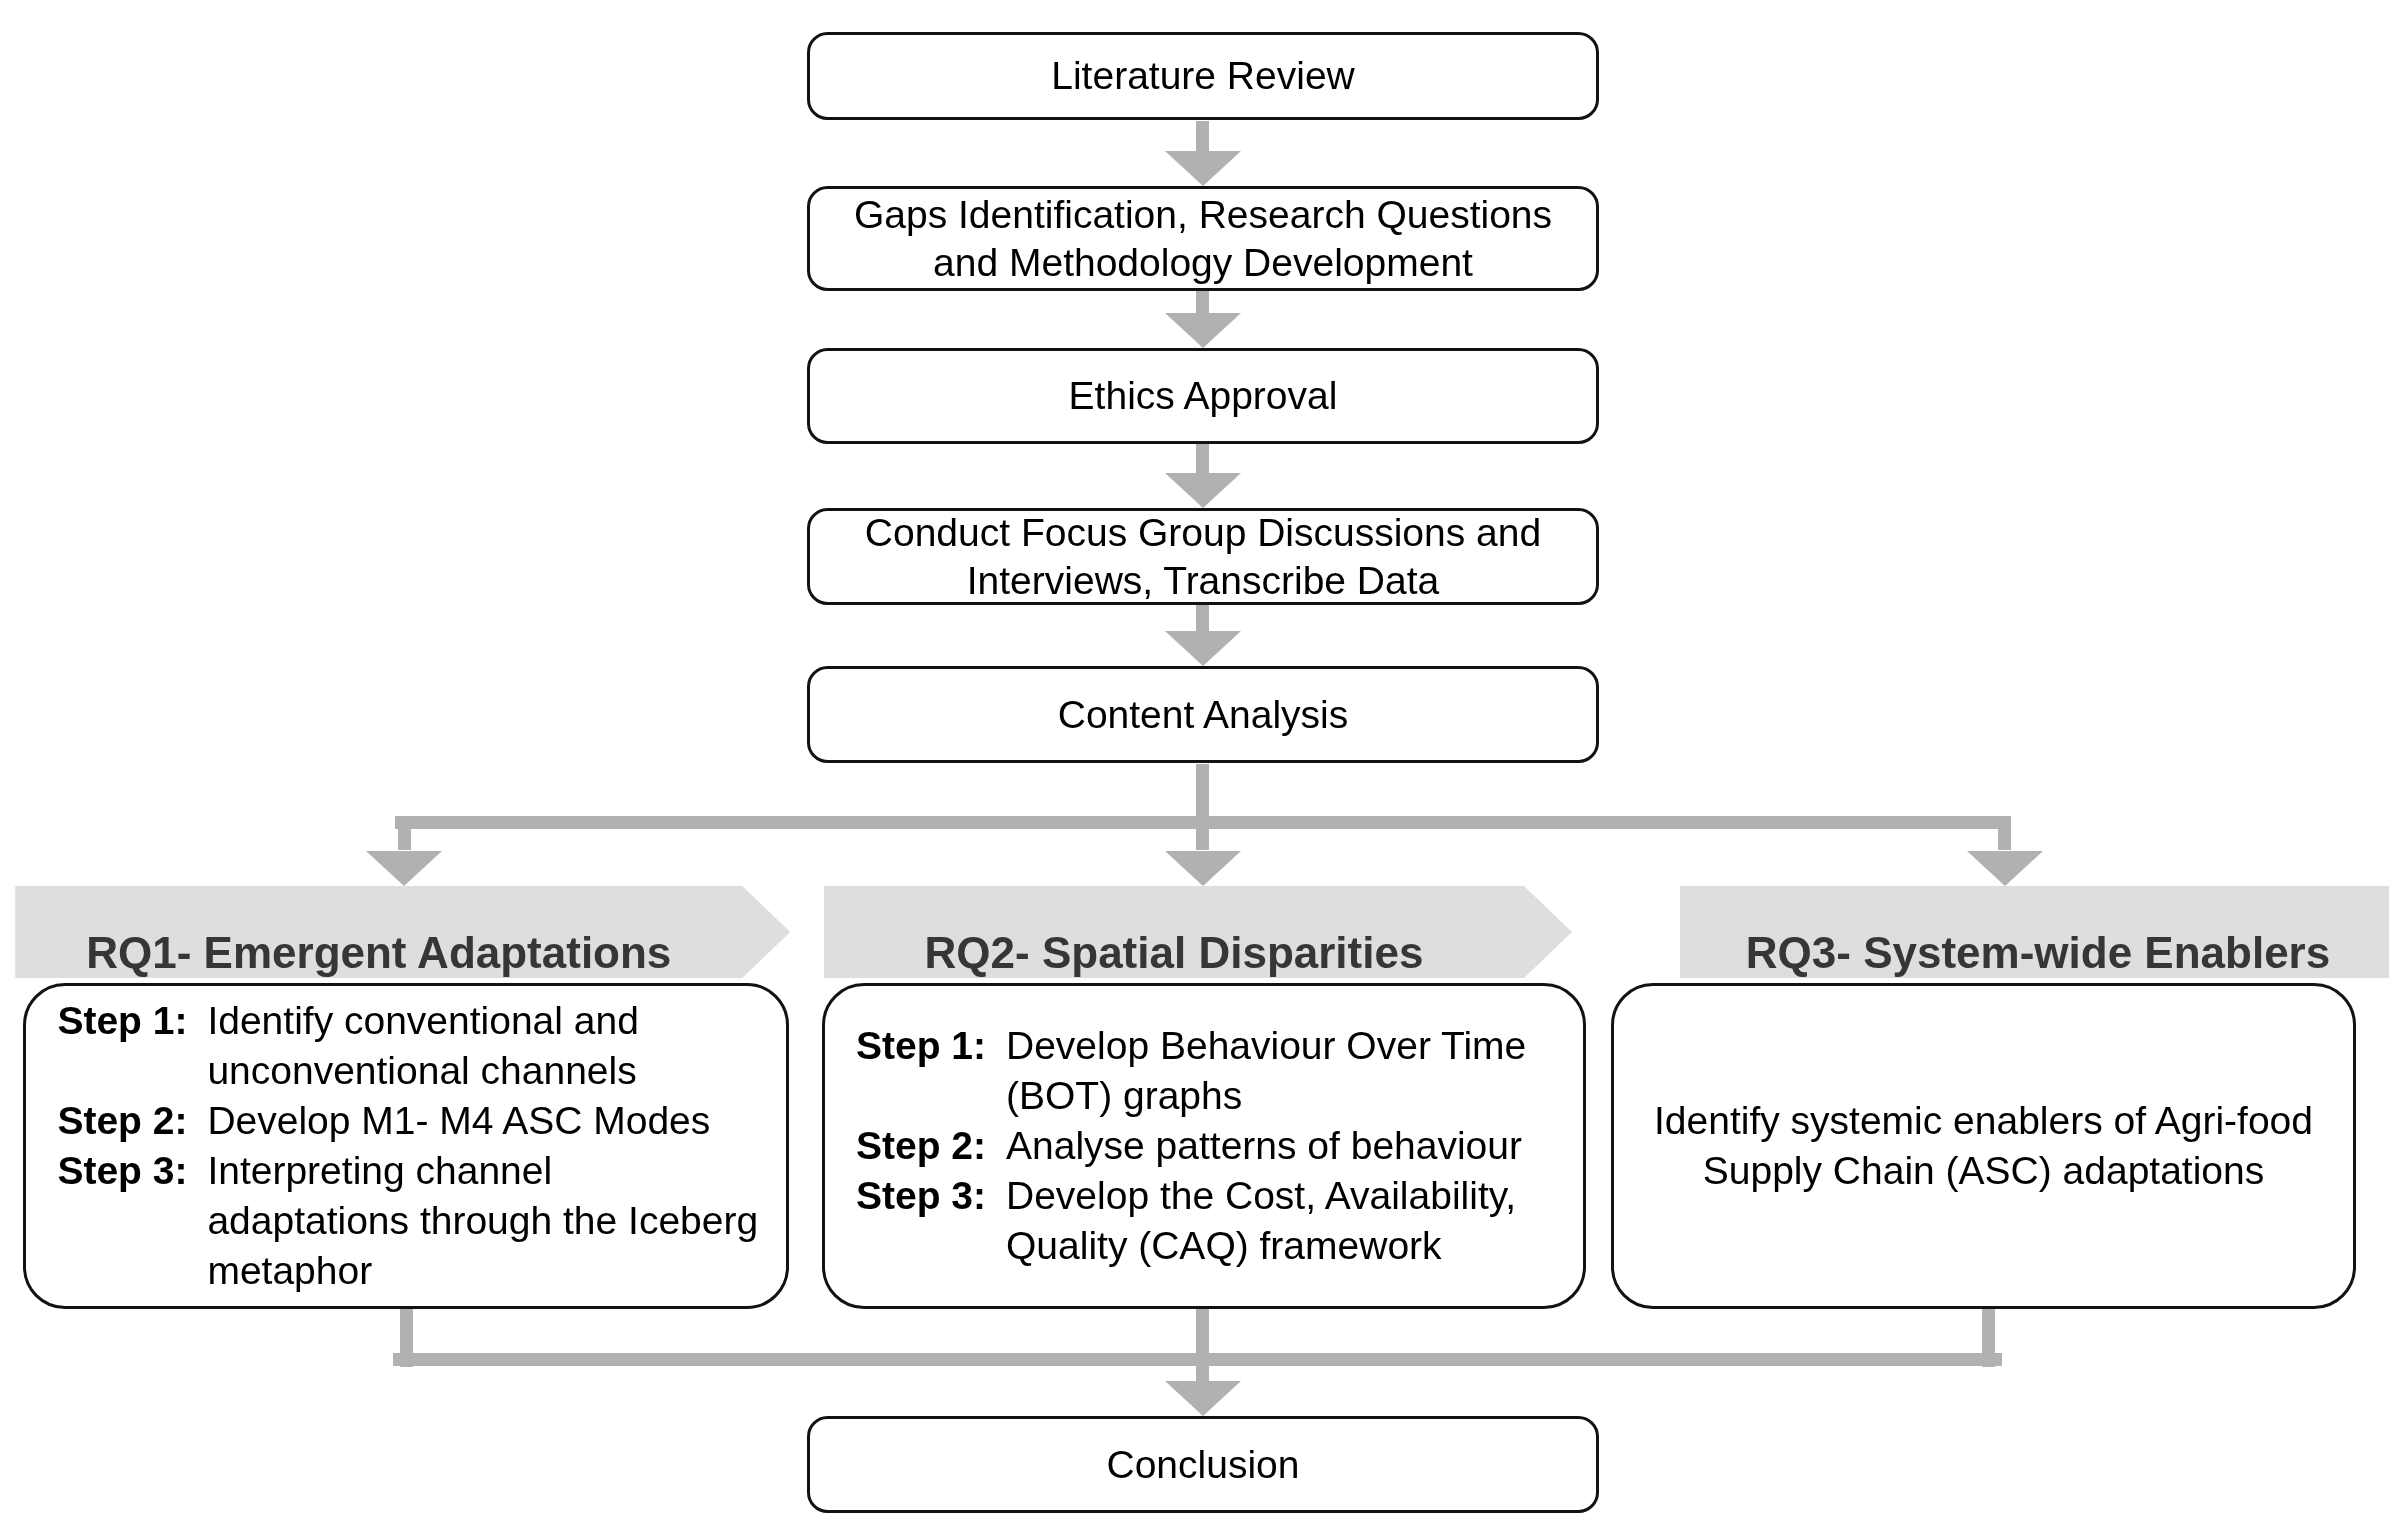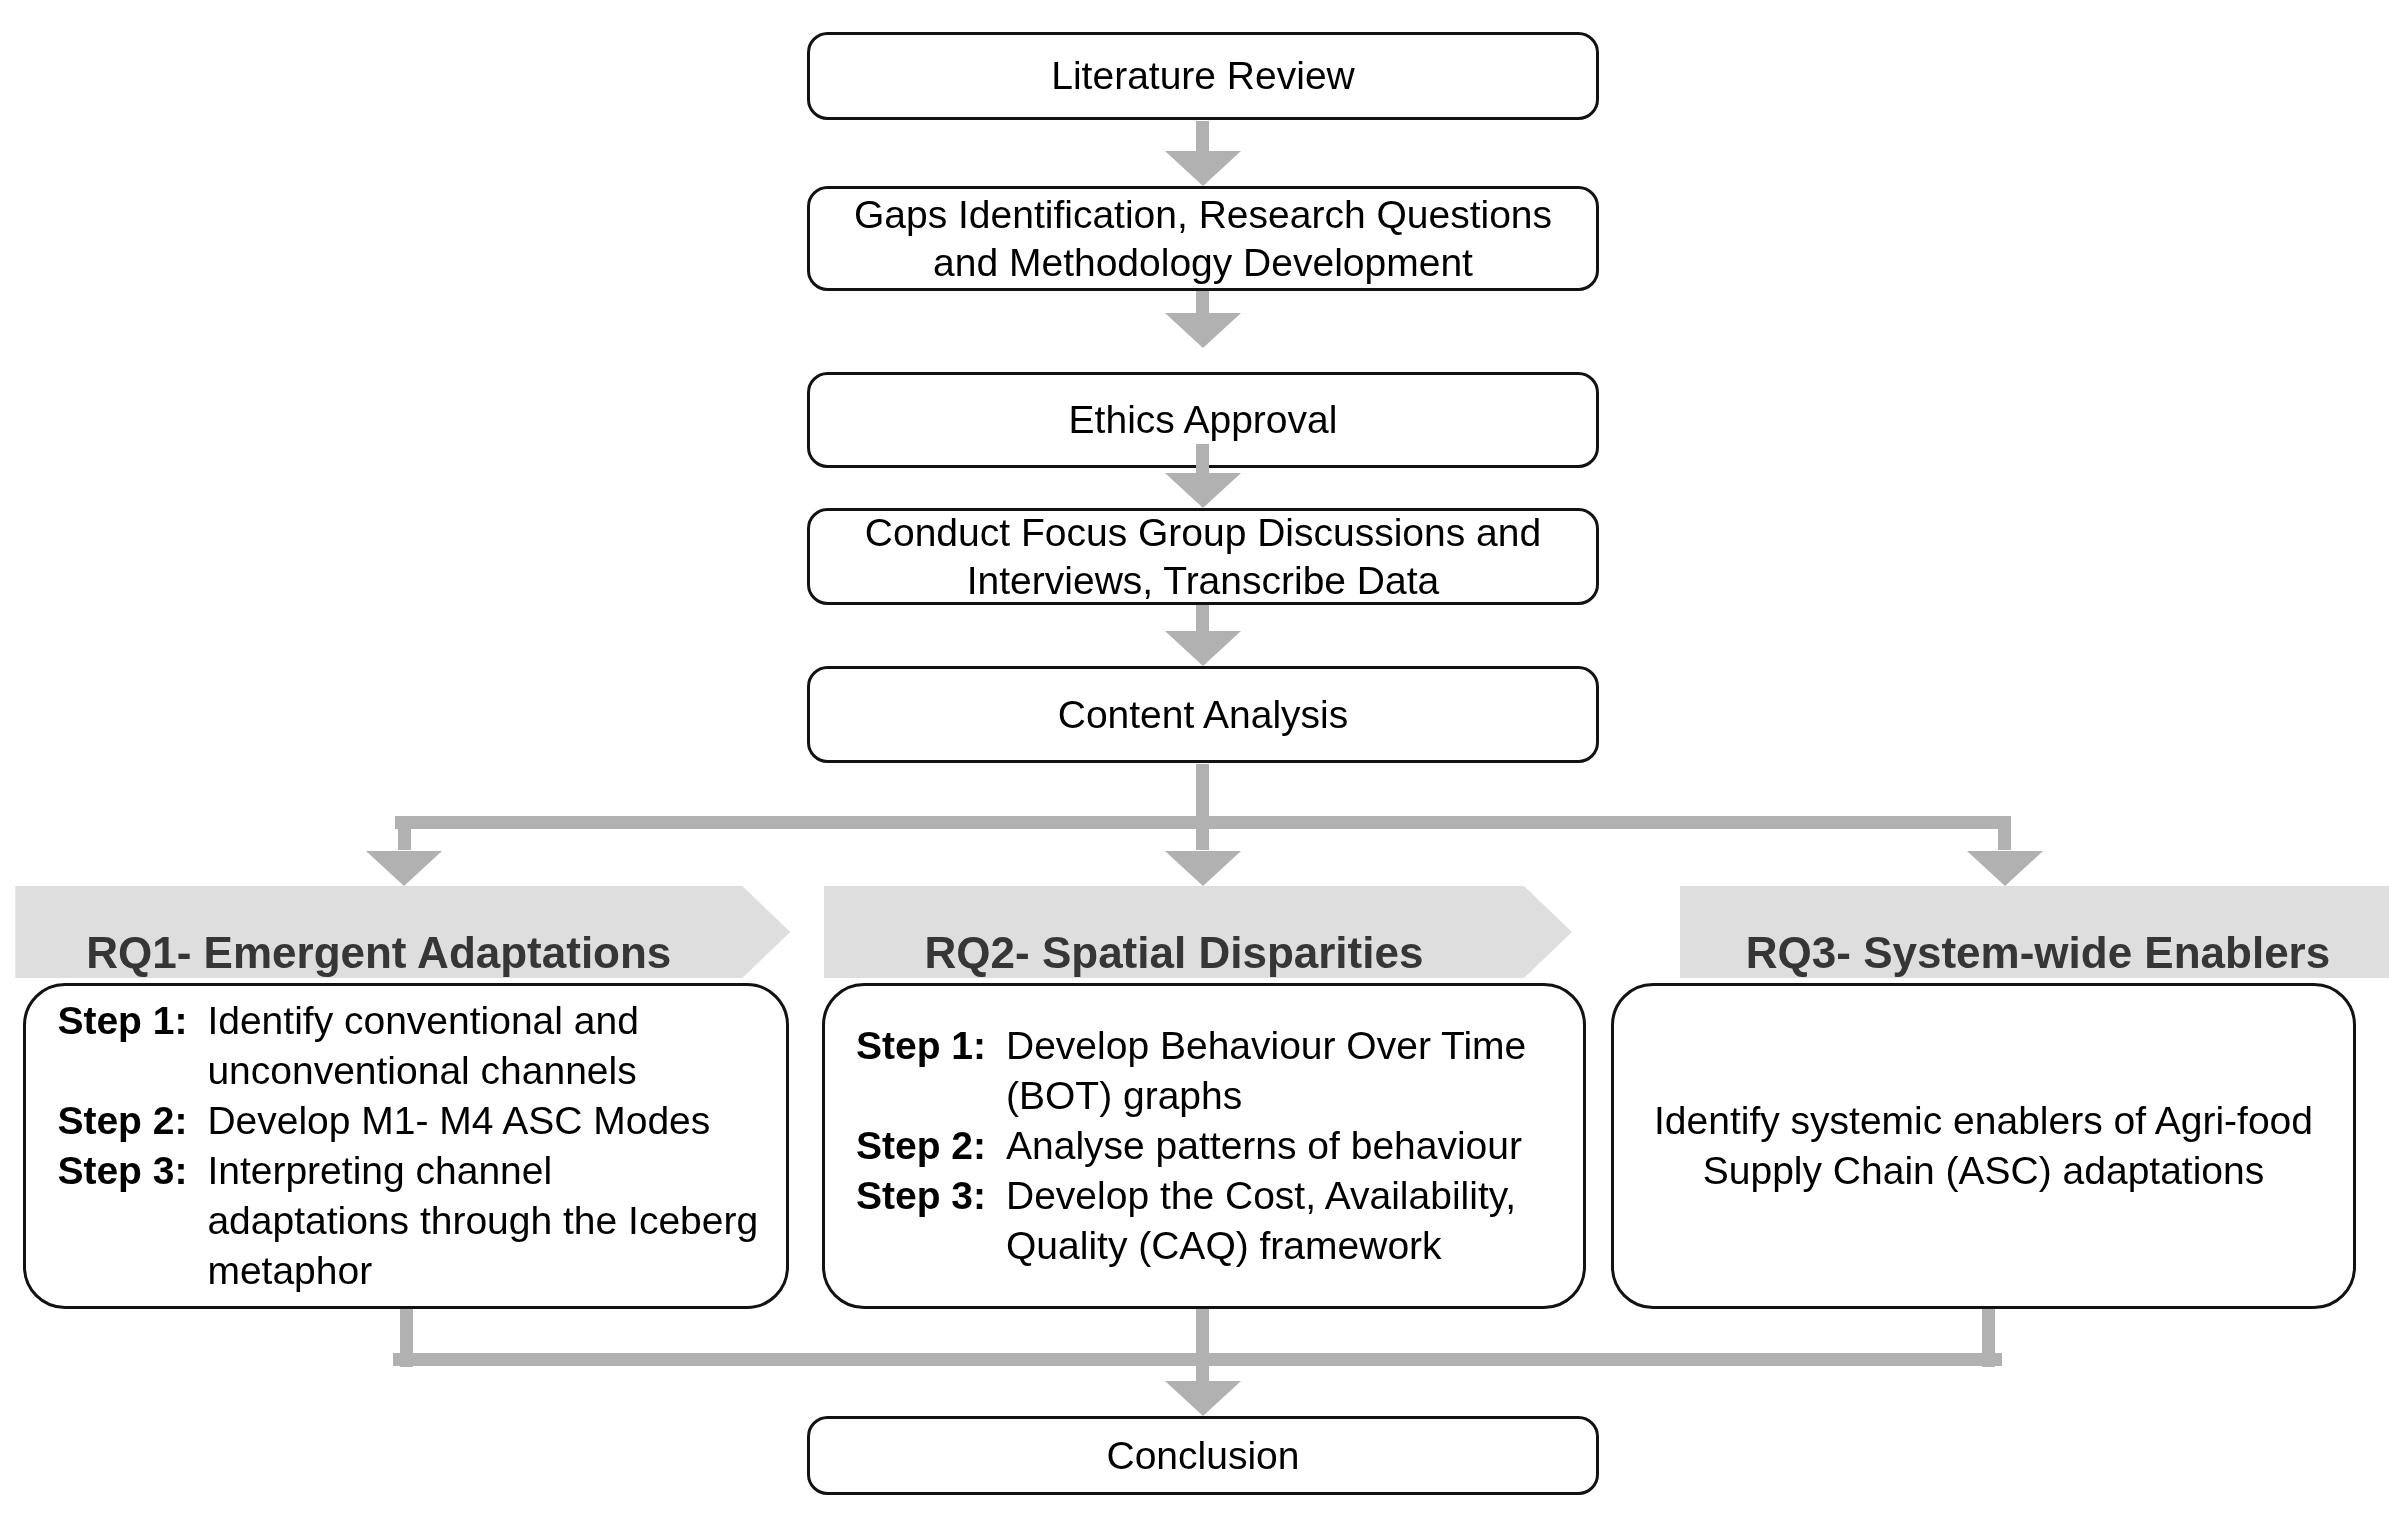--- a/index.html
+++ b/index.html
@@ -83,21 +83,21 @@
 <div class="canvas">
 
   <div class="pbox" style="top:32px;height:88px;">
     <div class="lbl">Literature Review</div>
   </div>
 
   <div class="pbox" style="top:186px;height:105px;">
     <div class="lbl">Gaps Identification, Research Questions and Methodology Development</div>
   </div>
 
-  <div class="pbox" style="top:348px;height:96px;margin-top:24px;">
+  <div class="pbox" style="top:348px;height:96px;">
     <div class="lbl">Ethics Approval</div>
   </div>
 
   <div class="pbox" style="top:508px;height:97px;">
     <div class="lbl">Conduct Focus Group Discussions and Interviews, Transcribe Data</div>
   </div>
 
   <div class="pbox" style="top:666px;height:97px;">
     <div class="lbl">Content Analysis</div>
   </div>
@@ -173,18 +173,18 @@
   <div class="rqbox" style="left:1611px;width:745px;">
     <div class="rq3-text">Identify systemic enablers of Agri-food Supply Chain (ASC) adaptations</div>
   </div>
 
   <div class="stem" style="left:400px;top:1309px;height:58px;"></div>
   <div class="stem" style="left:1982px;top:1309px;height:58px;"></div>
   <div class="hbar" style="left:393px;top:1353px;width:1609px;"></div>
   <div class="stem" style="left:1196px;top:1309px;height:72px;"></div>
   <div class="ahead" style="left:1165px;top:1381px;"></div>
 
-  <div class="pbox" style="top:1416px;height:79px;">
+  <div class="pbox" style="top:1416px;height:97px;">
     <div class="lbl">Conclusion</div>
   </div>
 
 </div>
 
 
 </body></html>

